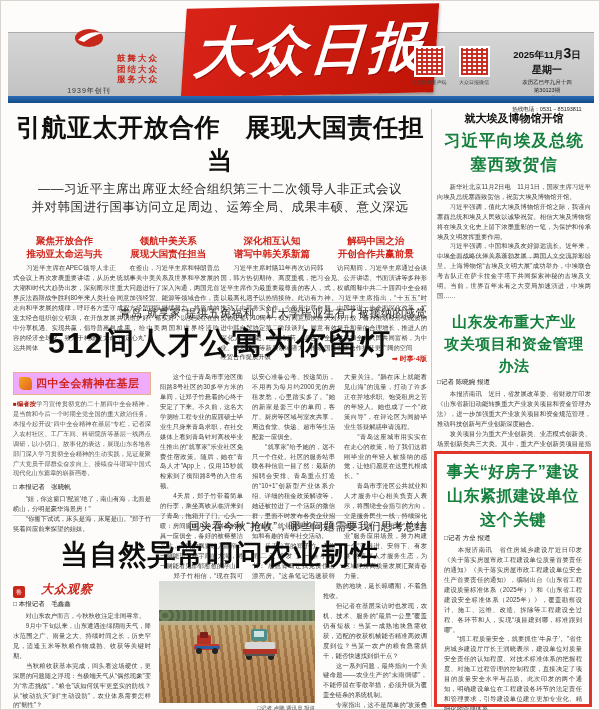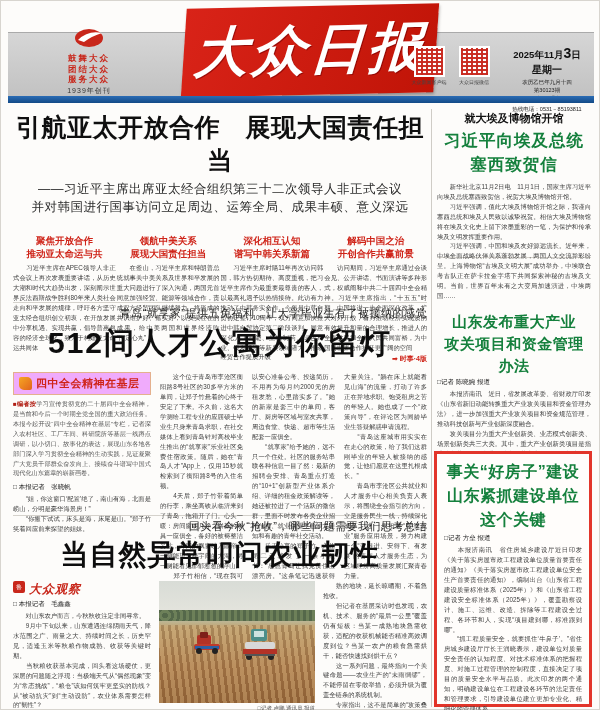--- a/index.html
+++ b/index.html
@@ -3,21 +3,21 @@
 <meta charset="utf-8">
 <style>
   html,body{margin:0;padding:0;}
   body{width:600px;height:710px;background:#e9e7e2;font-family:"Liberation Sans","DejaVu Sans",sans-serif;overflow:hidden;}
   #page{position:absolute;left:0;top:0;width:600px;height:710px;background:#fdfcfa;border:1px solid #d8d5cf;box-sizing:border-box;}
 
   
   #masthead{position:absolute;left:0;top:0;width:600px;height:96px;}
   #grayband{position:absolute;left:7px;top:31px;right:7px;height:63px;background:linear-gradient(#d6d6d6,#c2c2c2);border-top:1px solid #aaa;}
   #logoblock{position:absolute;left:18px;top:26px;width:140px;text-align:center;}
-  .slogan{color:#c8271b;font-weight:bold;font-size:8.5px;line-height:10.5px;letter-spacing:2px;}
+  .slogan{color:#c8271b;font-weight:bold;font-size:8.5px;line-height:10.5px;letter-spacing:2px;text-align:right;}
   .org{color:#1a1a1a;font-weight:bold;font-size:9px;margin-top:2px;letter-spacing:1px;}
   .founded{color:#333;font-size:7px;margin-top:1px;letter-spacing:1px;}
   #titleplate{position:absolute;left:183px;top:5px;width:252px;height:89px;background:linear-gradient(110deg,#d92318,#c01407);transform:skewX(-5deg) rotate(-1.2deg);box-shadow:1px 2px 3px rgba(0,0,0,.25);display:flex;align-items:center;justify-content:center;}
   #papertitle{color:#fff;font-size:54px;font-weight:900;font-style:italic;letter-spacing:4px;text-shadow:1px 1px 0 rgba(120,0,0,.6);transform:rotate(-.5deg);white-space:nowrap;}
   .qr{position:absolute;top:47px;width:27px;height:27px;background:#fff;background-image:repeating-linear-gradient(0deg,rgba(200,40,30,.95) 0 2px,transparent 2px 4px),repeating-linear-gradient(90deg,rgba(200,40,30,.95) 0 2px,#fff 2px 5px);outline:2px solid #fff;}
   .qrlabel{position:absolute;top:78px;width:52px;font-size:5px;color:#444;text-align:center;}
   #dateblock{position:absolute;right:8px;top:44px;width:92px;text-align:center;color:#111;}
   .dateline{font-size:9.5px;font-weight:bold;}
   .dateline b{font-size:14px;}
   .weekday{font-size:10px;font-weight:bold;margin-top:1px;}
@@ -52,21 +52,21 @@
   #colhead-t{color:#cf2419;font-weight:900;font-size:11px;letter-spacing:.5px;}
   .ednote{font-size:6.2px;line-height:1.6;color:#555;text-align:justify;margin-top:4px;}
   .ednote-tag{color:#b01d12;font-weight:bold;}
   #s2-body{flex:1;column-count:3;column-gap:9px;}
 
   
   #story3{position:absolute;left:12px;top:518px;width:414px;}
   #s3-hl{text-align:center;font-size:28px;font-weight:900;color:#0d0d0d;letter-spacing:1px;margin-top:2px;}
   #s3-row{display:flex;gap:8px;margin-top:7px;}
   #s3-left{width:138px;flex:none;}
-  #obslogo{display:flex;align-items:flex-start;gap:4px;}
+  #obslogo{display:flex;align-items:flex-end;gap:16px;}
   #obslogo-seal{width:12px;height:12px;background:#c8271b;border-radius:2px;color:#fff;font-size:6px;line-height:12px;text-align:center;flex:none;}
   #obslogo-t{color:#c8271b;font-weight:900;font-size:12px;font-style:italic;letter-spacing:1px;}
   #photo{width:156px;height:122px;flex:none;position:relative;overflow:hidden;background:linear-gradient(#d8dcd6 0%,#e4e4dd 26%,#b9c0a8 30%,#c2a573 38%,#b08050 70%,#9a6a3c 100%);}
   #treeline{position:absolute;left:0;top:24%;width:100%;height:9%;background:repeating-radial-gradient(circle at 6px 50%,#55684a 0 3px,#6d8059 3px 6px);filter:blur(.6px);}
   #furrows{position:absolute;left:-20%;top:36%;width:140%;height:64%;background:repeating-linear-gradient(83deg,rgba(120,78,40,.35) 0 3px,rgba(210,175,125,.35) 3px 7px);}
   .machine{position:absolute;}
   #caption{font-size:5.5px;color:#555;text-align:right;margin-top:2px;}
   #s3-right{flex:1;}
 
   

